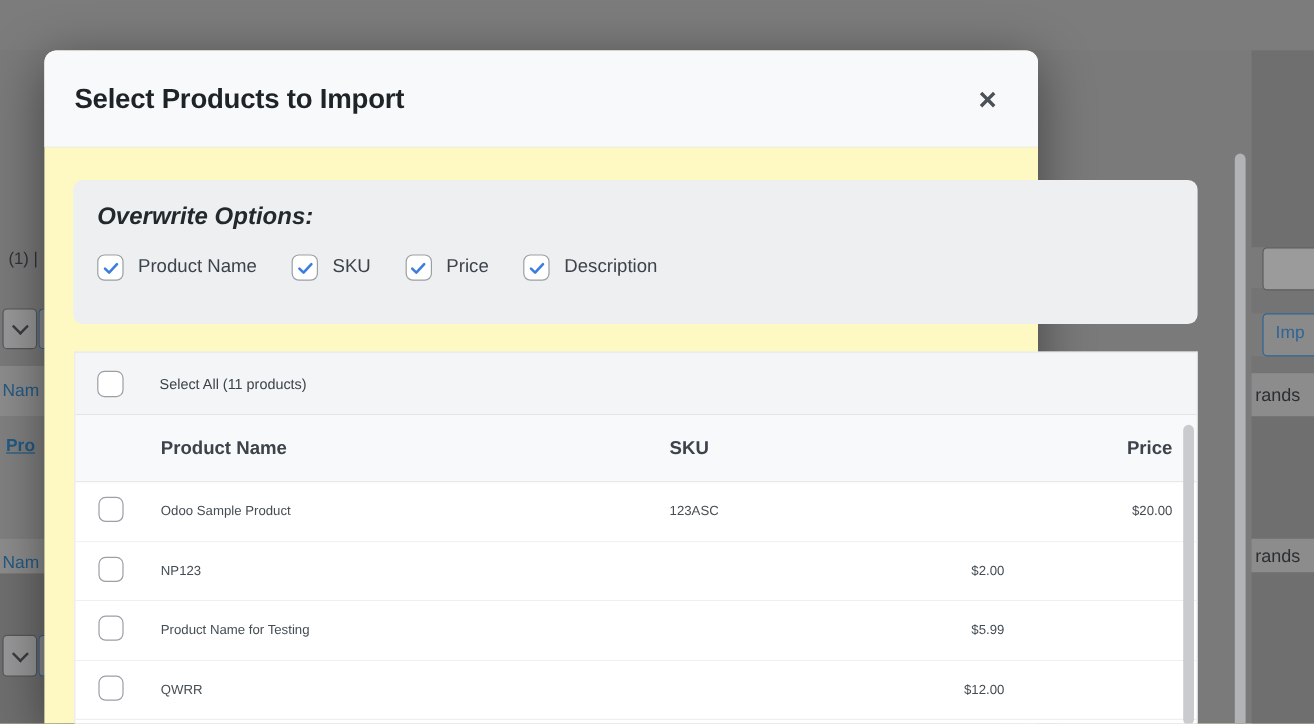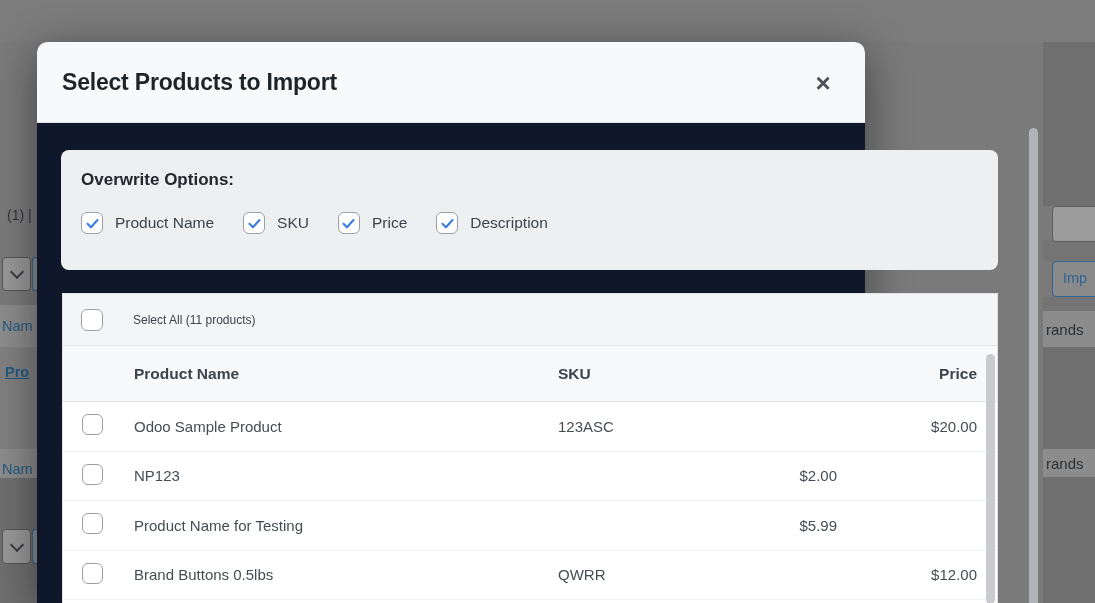--- a/index.html
+++ b/index.html
@@ -33,21 +33,21 @@
   }
   .bg-import-btn{
     position:absolute;left:1052px;top:261px;width:50px;height:36px;
     background:#8a8a8a;border:1.5px solid #2f6496;border-radius:4px;
     color:#2f6496;font-size:14.5px;line-height:33px;padding-left:10px;box-sizing:border-box;
   }
 
   
   .modal{
     position:absolute;left:37px;top:42px;width:828px;height:561px;
-    background:#0f172a;border-radius:10px 10px 0 0;
+    background:#fef9c3;border-radius:10px 10px 0 0;
     box-shadow:0 10px 45px rgba(0,0,0,0.45);
   }
   .modal-header{
     position:absolute;left:0;top:0;right:0;height:81px;
     background:#f8f9fa;border-bottom:1px solid #e2e4e7;border-radius:10px 10px 0 0;
     box-sizing:border-box;
   }
   .modal-title{
     position:absolute;left:25px;top:0;height:81px;display:flex;align-items:center;
     font-size:23px;font-weight:700;color:#1d2327;letter-spacing:-0.2px;
@@ -57,21 +57,21 @@
     font-size:26px;font-weight:700;color:#4b5157;line-height:26px;text-align:center;
     cursor:pointer;padding:0;
   }
 
   
   .options-panel{
     position:absolute;left:24px;top:108px;width:937px;height:120px;
     background:#edeff1;border-radius:8px;box-sizing:border-box;
   }
   .options-heading{
-    position:absolute;left:20px;top:20px;font-size:17px;font-weight:700;color:#23282d;
+    position:absolute;left:20px;top:20px;font-size:20px;font-weight:700;color:#23282d;font-style:italic;
   }
   .options-row{
     position:absolute;left:20px;top:62px;display:flex;align-items:center;gap:29px;
   }
   .opt{display:flex;align-items:center;gap:12px;cursor:pointer;}
   .opt-label{font-size:15.5px;color:#3c434a;}
 
   
   .cb{
     width:22px;height:22px;box-sizing:border-box;background:#fff;
@@ -97,21 +97,21 @@
   .thead,.trow{
     display:grid;grid-template-columns:71px 424px 1fr 140px;
     align-items:center;box-sizing:border-box;padding-right:20px;
   }
   .thead{
     height:56px;background:#f8f9fa;border-bottom:1px solid #e2e4e7;
     font-size:15.5px;font-weight:700;color:#3c434a;
   }
   .trow{
     height:49.5px;background:#fff;border-bottom:1px solid #edeff1;
-    font-size:15px;color:#454d54;cursor:pointer;
+    font-size:11px;color:#454d54;cursor:pointer;
   }
   .cell-cb{padding-left:19px;}
   .cell-price{text-align:right;}
   .row-extra{height:10px;background:#fff;}
 
   
   .inner-scroll-thumb{
     position:absolute;right:2px;top:60px;width:9px;height:250px;
     background:#c9cbce;border-radius:5px;
   }
@@ -252,21 +252,20 @@
     <div class="cell-name">Product Name for Testing</div>
     <div class="cell-price">$5.99</div>
   </div>
 
   <div class="trow">
     <div class="cell-cb">
       <span class="cb cb-small">
         
       </span>
     </div>
-    <div class="cell-name">Brand Buttons 0.5lbs</div>
     <div class="cell-sku">QWRR</div>
     <div class="cell-price">$12.00</div>
   </div>
 </div>
       <div class="row-extra"></div>
 
       <div class="inner-scroll-thumb"></div>
     </div>
 
     <div class="outer-scroll-thumb"></div>

